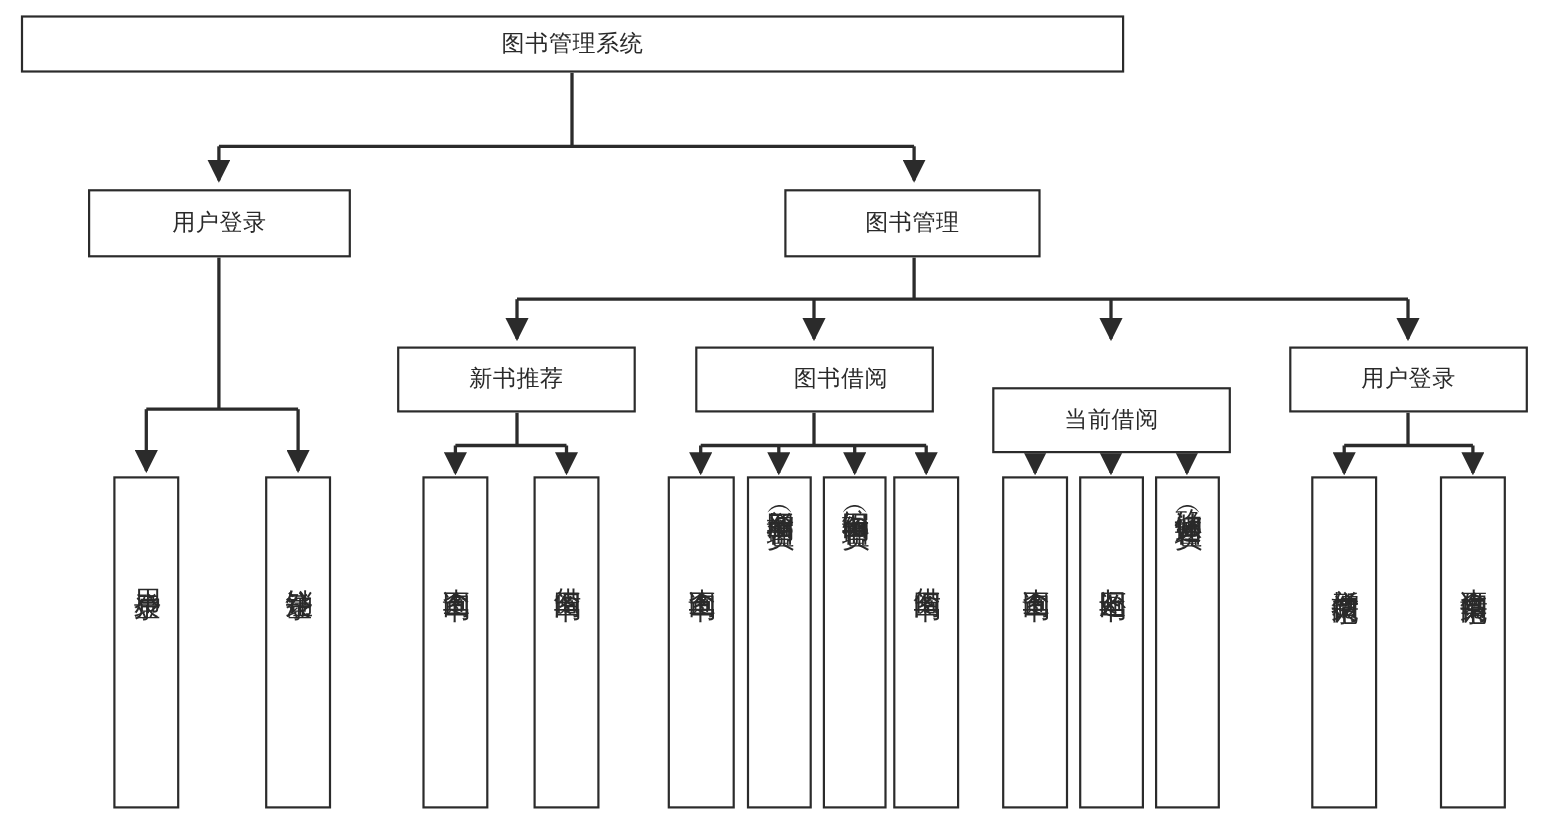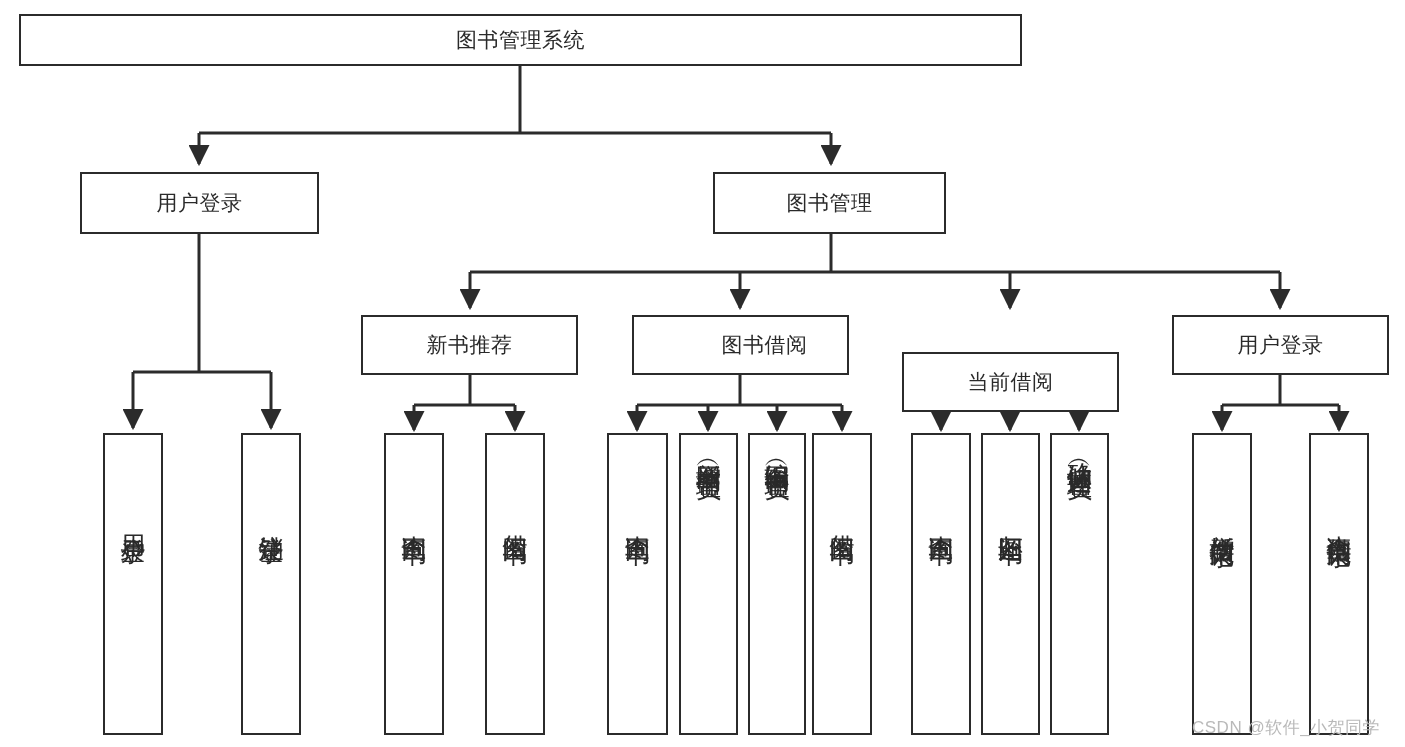--- a/index.html
+++ b/index.html
@@ -189,15 +189,14 @@
     <span class="lbl">确认归还（管理员）</span>
   </div>
 
   <div class="node vert mid" style="left:1192px; top:433px; width:60px; height:302px;">
     <span class="lbl">新增借阅记录</span>
   </div>
   <div class="node vert mid" style="left:1309px; top:433px; width:60px; height:302px;">
     <span class="lbl">查询借阅记录</span>
   </div>
 
-  <div class="watermark" style="left:1192px; top:716px;">CSDN @软件_小贺同学</div>
 
 </div>
 
 </body></html>

